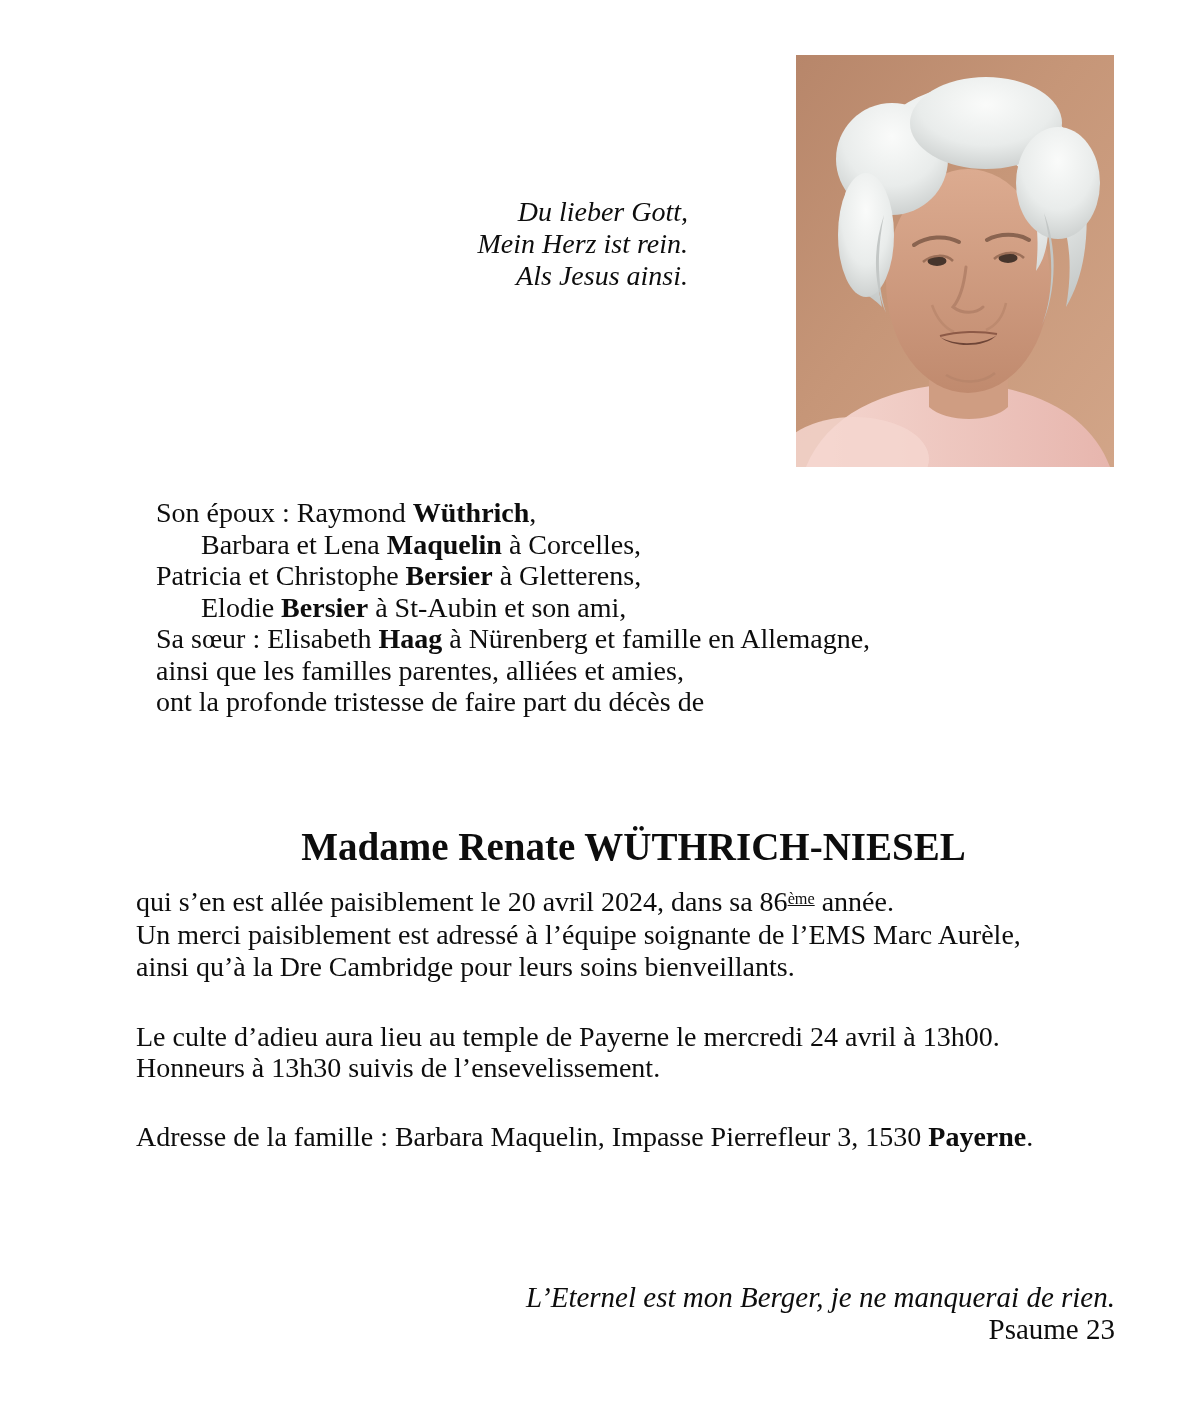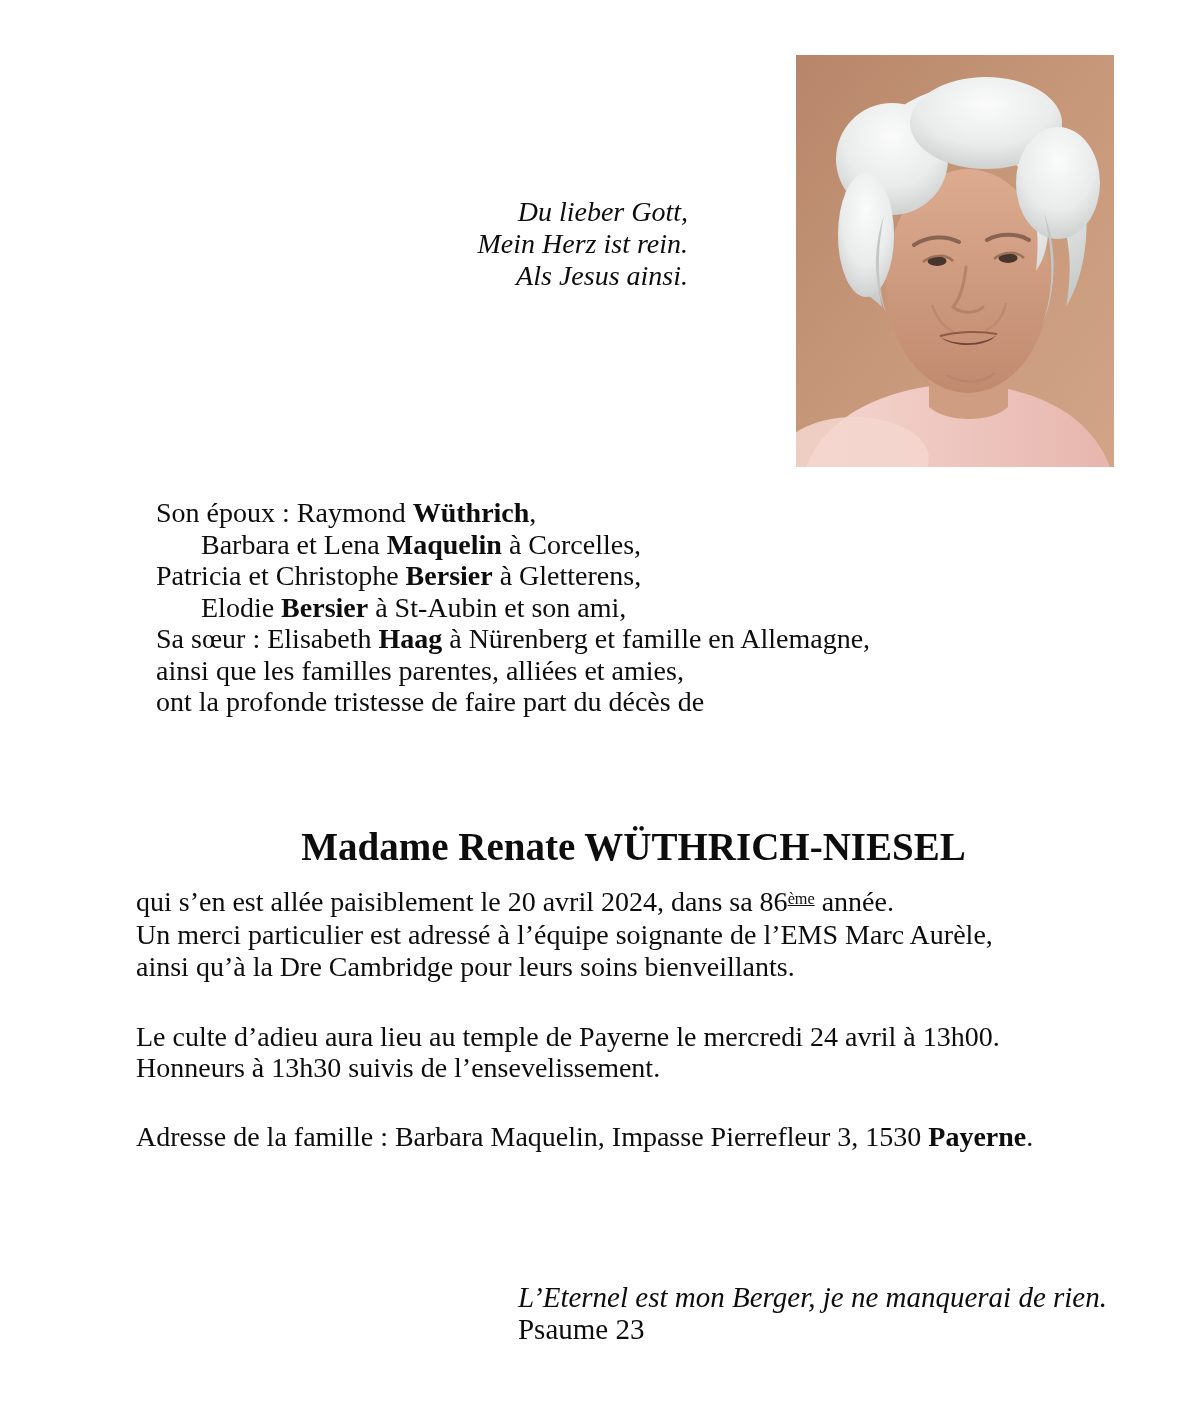--- a/index.html
+++ b/index.html
@@ -48,22 +48,22 @@
     position:absolute;left:136px;top:816px;width:979px;margin:8px;
     text-align:center;
     font-size:39px;line-height:46px;font-weight:bold;
     white-space:nowrap;
   }
   .para{position:absolute;left:136px;white-space:nowrap;font-size:28px;}
   .para1{top:886px;line-height:32.5px;}
   .para2{top:1021px;line-height:31px;}
   .para3{top:1121px;line-height:31px;}
   .quote{
-    position:absolute;top:1281px;right:77px;
-    text-align:left;font-size:29px;line-height:32px;
+    position:absolute;top:1281px;right:69px;
+    text-align:right;font-size:29px;line-height:32px;
     white-space:nowrap;
   }
   .quote .verse{font-style:italic;}
   .b{font-weight:bold;}
   sup.sup{
     font-size:0.58em;
     vertical-align:baseline;
     position:relative;top:-0.45em;
     line-height:0;
     text-decoration:underline;
@@ -142,21 +142,21 @@
       <div class="line indent"><span>Elodie </span><span class="b">Bersier</span><span> à St-Aubin et son ami,</span></div>
       <div class="line"><span>Sa sœur : Elisabeth </span><span class="b">Haag</span><span> à Nürenberg et famille en Allemagne,</span></div>
       <div class="line"><span>ainsi que les familles parentes, alliées et amies,</span></div>
       <div class="line"><span>ont la profonde tristesse de faire part du décès de</span></div>
     </div>
 
   <h1 class="title">Madame Renate WÜTHRICH-NIESEL</h1>
 
   <div class="para para1">
       <div class="line"><span>qui s’en est allée paisiblement le 20 avril 2024, dans sa 86</span><sup class="sup">ème</sup><span> année.</span></div>
-      <div class="line"><span>Un merci particulier est adressé à l’équipe soignante de l’EMS Marc Aurèle,</span></div>
+      <div class="line"><span>Un merci paisiblement est adressé à l’équipe soignante de l’EMS Marc Aurèle,</span></div>
       <div class="line"><span>ainsi qu’à la Dre Cambridge pour leurs soins bienveillants.</span></div>
     </div>
 
   <div class="para para2">
       <div class="line"><span>Le culte d’adieu aura lieu au temple de Payerne le mercredi 24 avril à 13h00.</span></div>
       <div class="line"><span>Honneurs à 13h30 suivis de l’ensevelissement.</span></div>
     </div>
 
   <div class="para para3">
       <div class="line"><span>Adresse de la famille : Barbara Maquelin, Impasse Pierrefleur 3, 1530 </span><span class="b">Payerne</span><span>.</span></div>

